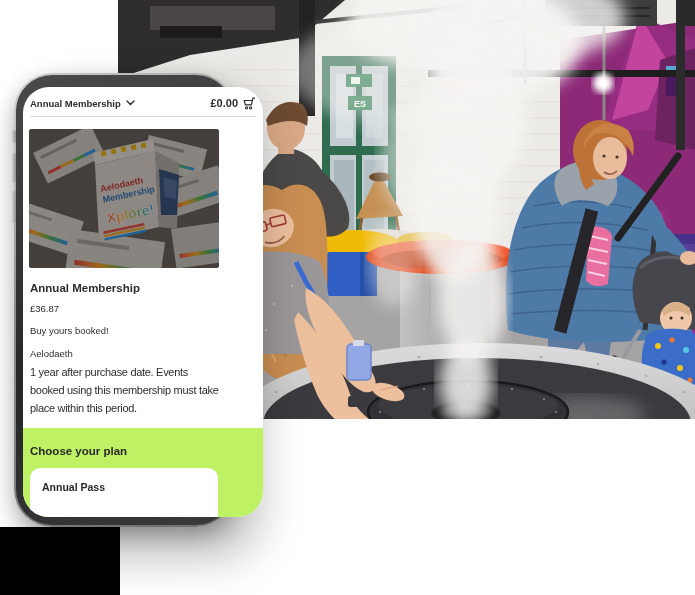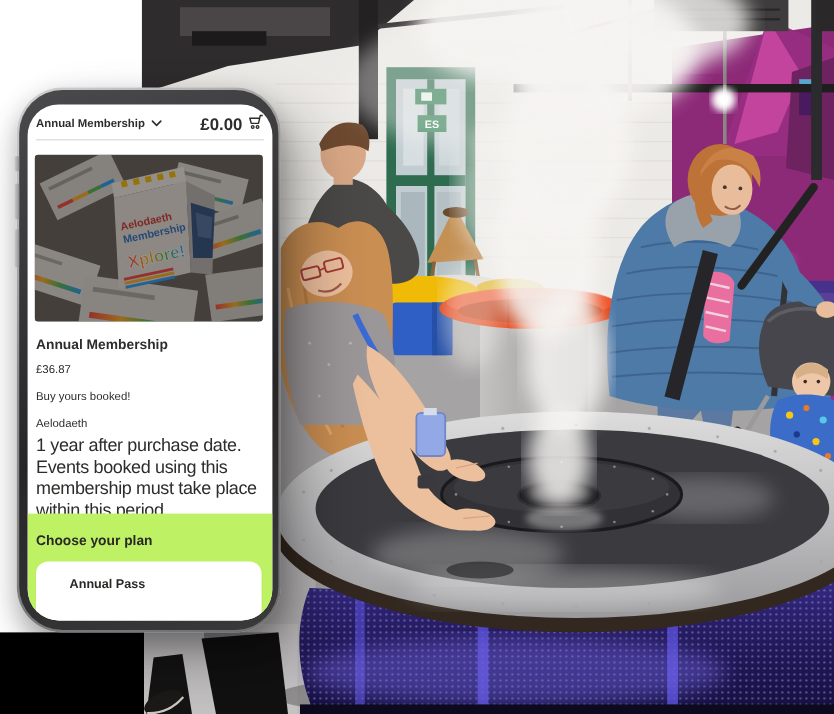--- a/index.html
+++ b/index.html
@@ -1,62 +1,62 @@
 <!DOCTYPE html>
 <html><head>
 <meta charset="utf-8">
 <style>
   * { margin:0; padding:0; box-sizing:border-box; }
   html,body { background:#fff; }
   body { font-family:"Liberation Sans", sans-serif; }
   .stage { position:relative; width:695px; height:595px; background:#fff; overflow:hidden; }
 
   
-  .photo { position:absolute; left:118px; top:0; width:577px; height:595px; overflow:hidden; }
+  .photo { position:absolute; left:118px; top:0; width:577px; height:419px; overflow:hidden; }
   .photo svg { display:block; width:577px; height:595px; }
 
   
   .black-band { position:absolute; left:0; top:527px; width:120px; height:68px; background:#000; }
 
   
   .phone { position:absolute; left:14px; top:73px; width:220px; height:454px;
            border-radius:38px; background:linear-gradient(145deg,#d2d2d2,#8c8c8c 40%,#6e6e6e);
            padding:2px; box-shadow:22px 26px 48px rgba(0,0,0,.30), 0 8px 20px rgba(0,0,0,.25); }
   .phone-body { width:100%; height:100%; border-radius:36px; background:linear-gradient(160deg,#4a4a4c,#262628 60%,#3a3a3c);
                 padding:12px 7px; }
   .side-btn { position:absolute; left:-2px; width:4px; background:linear-gradient(90deg,#cfcfcf,#8f8f8f); border-radius:2px; }
   .side-btn.b1 { top:57px;  height:13px; }
   .side-btn.b2 { top:80px;  height:30px; }
   .side-btn.b3 { top:118px; height:32px; }
-  .screen { position:relative; width:204px; height:430px; border-radius:26px; background:#fff; overflow:hidden;
+  .screen { position:relative; width:240px; height:430px; border-radius:26px; background:#fff; overflow:hidden;
             color:#2f2d2b; }
 
   .app-header { position:absolute; top:6px; left:7px; right:7px; height:20px;
                 display:flex; align-items:center; justify-content:space-between; }
   .plan-selector { display:flex; align-items:center; gap:5px; background:none; border:none;
                    font-family:inherit; font-size:9.5px; font-weight:600; color:#2f2d2b; cursor:pointer; }
-  .cart-btn { display:flex; gap:4px; background:none; border:none;
-              font-family:inherit; font-size:14px; font-weight:600; color:#2f2d2b; cursor:pointer; }
+  .cart-btn { display:flex; align-items:center; gap:4px; background:none; border:none;
+              font-family:inherit; font-size:11px; font-weight:600; color:#2f2d2b; cursor:pointer; }
   .divider { position:absolute; top:29px; left:7px; right:7px; height:1px; background:#dcd8d4; }
 
   .product-image { position:absolute; top:42px; left:6px; width:190px; height:139px;
                    border-radius:3px; overflow:hidden; background:#56524e; }
   .product-image svg { display:block; }
 
   .p-title    { position:absolute; top:195px; left:7px; font-size:11.5px; font-weight:700; }
   .p-price    { position:absolute; top:216px; left:7px; font-size:9.5px; }
   .p-tagline  { position:absolute; top:238px; left:7px; font-size:9.5px; }
   .p-validity { position:absolute; top:261px; left:7px; font-size:9.5px; }
-  .p-body     { position:absolute; top:276px; left:7px; width:192px; font-size:15px;
+  .p-body     { position:absolute; top:276px; left:7px; width:192px; font-size:11px;
                 letter-spacing:-.3px; line-height:18px; }
 
   .plan-section { position:absolute; top:341px; left:0; right:0; bottom:0; background:#bef264; padding:0 7px; }
   .plan-section h3 { position:absolute; top:17px; left:7px; font-size:11.5px; font-weight:600; color:#2a2826; }
   .plan-card { position:absolute; top:40px; left:7px; width:188px; height:64px; background:#fff;
-               border-radius:10px; padding:13px 28px; cursor:pointer; box-shadow:0 1px 2px rgba(0,0,0,.04); }
+               border-radius:10px; padding:13px 12px; cursor:pointer; box-shadow:0 1px 2px rgba(0,0,0,.04); }
   .plan-card .pc-title { font-size:10.5px; font-weight:700; color:#2a2826; }
   .plan-card .pc-sub   { font-size:9.5px; margin-top:8px; color:#3a3836; }
 </style>
 </head>
 <body>
 
 <div class="stage">
 
   <div class="photo">
     <svg viewBox="118 0 577 595" xmlns="http://www.w3.org/2000/svg">

